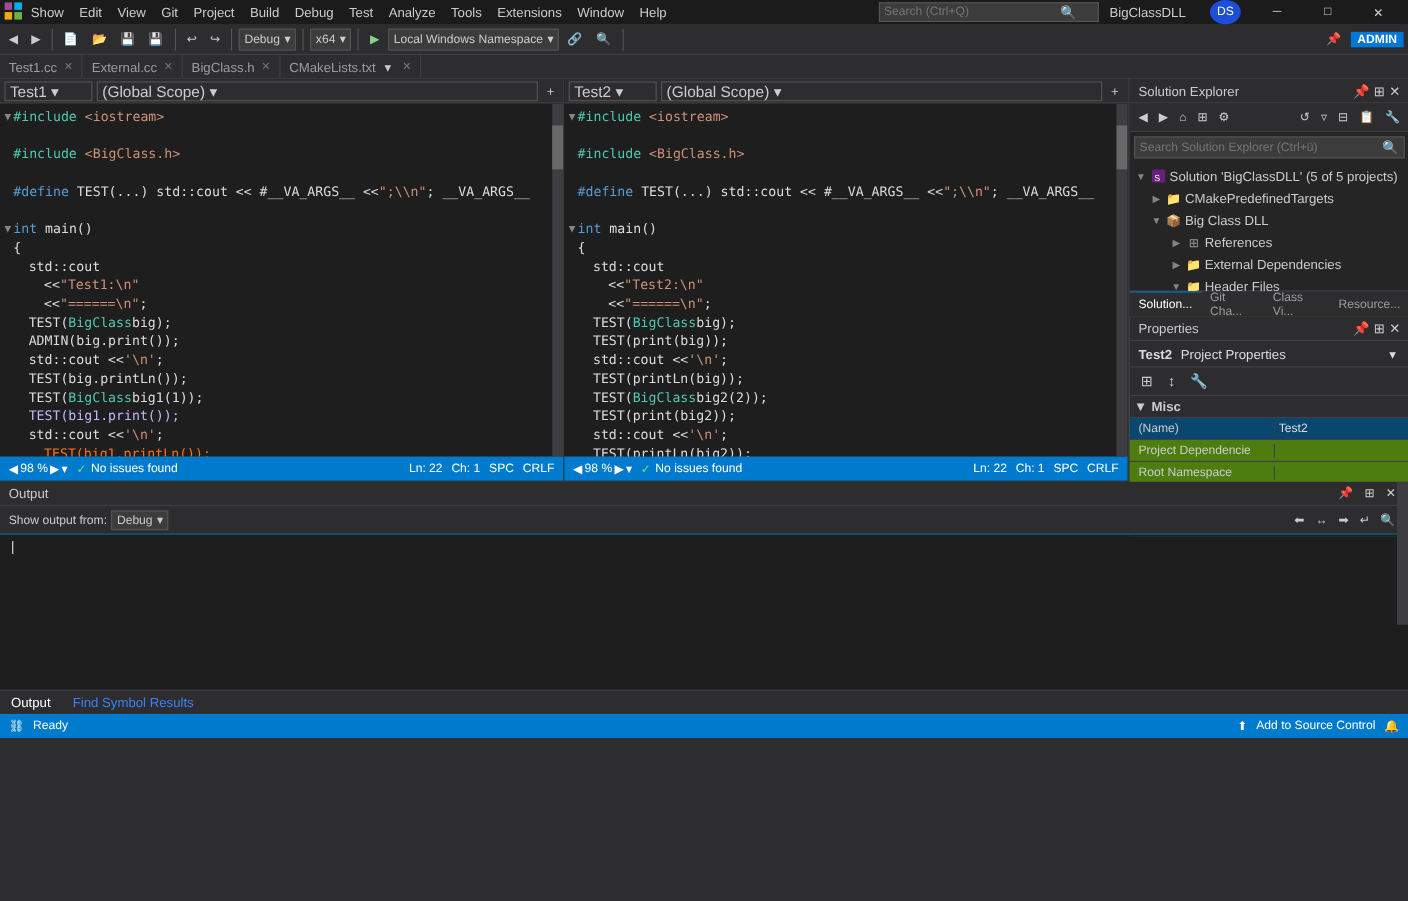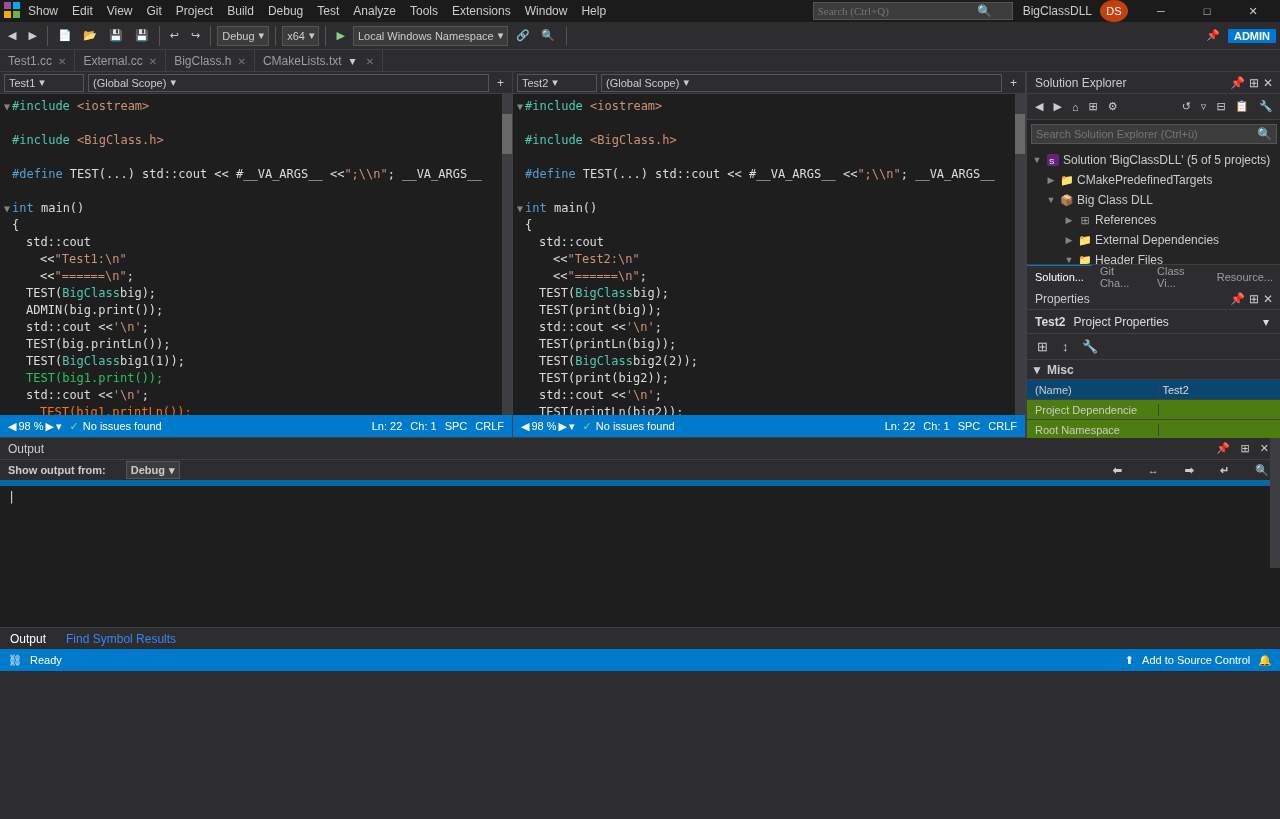--- a/index.html
+++ b/index.html
@@ -2,41 +2,41 @@
 <html><head>
   <meta charset="utf-8">
   <style>
     * { box-sizing: border-box; margin: 0; padding: 0; }
     body { font-family: 'Segoe UI', Tahoma, sans-serif; font-size: 12px; background: #2d2d30; color: #dcdcdc; overflow: hidden; width: 1280px; height: 819px; }
 
     
     #menu-bar { display: flex; align-items: center; background: #1b1b1c; height: 22px; padding: 0 4px; gap: 2px; }
     .menu-item { padding: 2px 6px; font-size: 12px; color: #ccc; cursor: pointer; }
     .search-box { margin-left: auto; display: flex; align-items: center; background: #3c3c3c; border: 1px solid #555; height: 18px; padding: 0 4px; width: 200px; }
-    .search-box input { background: transparent; border: none; color: #ccc; font-size: 11px; width: 160px; outline: none; font-family: Liberation Serif, serif; }
+    .search-box input { background: transparent; border: none; color: #ccc; font-size: 11px; width: 160px; outline: none; }
     .title-right { margin-left: 8px; font-size: 12px; color: #ccc; }
     .win-controls { display: flex; gap: 0; margin-left: 8px; }
     .win-btn { width: 46px; height: 22px; display: flex; align-items: center; justify-content: center; color: #ccc; cursor: pointer; font-size: 11px; }
 
     
     #toolbar { display: flex; align-items: center; background: #2d2d30; height: 28px; padding: 0 4px; border-bottom: 1px solid #3f3f46; gap: 4px; }
     .tb-btn { display: flex; align-items: center; padding: 2px 4px; color: #ccc; cursor: pointer; font-size: 11px; gap: 2px; }
     .tb-separator { width: 1px; height: 20px; background: #555; margin: 0 2px; }
     .tb-dropdown { display: flex; align-items: center; background: #3c3c3c; border: 1px solid #555; height: 20px; padding: 0 4px; font-size: 11px; color: #ccc; cursor: pointer; gap: 4px; }
     .admin-badge { background: #0078d7; color: white; padding: 1px 6px; font-size: 11px; font-weight: bold; }
 
     
     #doc-tabs { display: flex; background: #2d2d30; height: 22px; border-bottom: 1px solid #3f3f46; }
     .doc-tab { display: flex; align-items: center; padding: 0 8px; height: 22px; font-size: 12px; color: #9d9d9d; cursor: pointer; border-right: 1px solid #3f3f46; gap: 4px; white-space: nowrap; }
     .doc-tab.active { background: #1e1e1e; color: #fff; border-top: 5px solid #e5e5e5; margin-top: 28px; }
     .doc-tab .close-x { font-size: 10px; color: #777; cursor: pointer; margin-left: 2px; }
     .doc-tab-overflow { display: flex; align-items: center; padding: 0 4px; background: #2d2d30; border: none; color: #ccc; cursor: pointer; }
     .editor-pane { display: flex; flex-direction: column; flex: 1; background: #1e1e1e; border-right: 1px solid #3f3f46; min-width: 0; }
     .editor-toolbar { display: flex; align-items: center; background: #2d2d30; height: 22px; border-bottom: 1px solid #3f3f46; padding: 0 4px; gap: 4px; }
-    .editor-dropdown { display: flex; align-items: center; background: #2d2d30; border: 1px solid #555; height: 18px; padding: 0 4px; font-size: 11px; color: #ccc; cursor: pointer; gap: 4px; min-width: 80px; }
+    .editor-dropdown { display: flex; align-items: center; background: #2d2d30; border: 1px solid #555; height: 18px; padding: 0 4px; font-size: 14px; color: #ccc; cursor: pointer; gap: 4px; min-width: 80px; }
     .code-line { display: flex; align-items: flex-start; line-height: 17px; padding: 0 4px; font-family: 'Consolas', monospace; font-size: 12px; white-space: nowrap; }
     .collapse-btn { color: #858585; margin-right: 2px; cursor: pointer; font-size: 10px; }
 
     
     #solution-explorer { width: 254px; background: #252526; display: flex; flex-direction: column; border-left: 1px solid #3f3f46; }
     .se-header { display: flex; align-items: center; background: #2d2d30; height: 22px; padding: 0 8px; font-size: 12px; color: #ccc; border-bottom: 1px solid #3f3f46; }
     .se-header-title { flex: 1; font-weight: 500; }
     .se-toolbar { display: flex; align-items: center; background: #2d2d30; height: 26px; padding: 0 4px; border-bottom: 1px solid #3f3f46; gap: 2px; }
     .se-tb-btn { padding: 2px 4px; color: #ccc; cursor: pointer; font-size: 11px; }
     .se-search { display: flex; align-items: center; background: #3c3c3c; border: 1px solid #555; margin: 4px; height: 20px; padding: 0 4px; }
@@ -48,21 +48,21 @@
     .se-bottom-tabs { display: flex; background: #2d2d30; border-top: 1px solid #3f3f46; height: 24px; }
     .se-bottom-tab { padding: 0 8px; font-size: 11px; color: #9d9d9d; cursor: pointer; display: flex; align-items: center; }
     .se-bottom-tab.active { color: #fff; border-top: 1px solid #007acc; }
 
     
     #output-panel { height: 190px; background: #1e1e1e; border-top: 1px solid #3f3f46; display: flex; flex-direction: column; }
     #output-header { display: flex; align-items: center; background: #2d2d30; height: 22px; padding: 0 8px; border-bottom: 1px solid #3f3f46; }
     .output-title { font-size: 12px; color: #ccc; font-weight: 500; flex: 1; }
     .output-controls { display: flex; gap: 4px; }
     .output-btn { color: #ccc; cursor: pointer; font-size: 11px; padding: 0 3px; }
-    #output-toolbar { display: flex; align-items: center; background: #2d2d30; height: 26px; padding: 0 8px; gap: 20px; border-bottom: 6px solid #0369a1; font-weight: bold; }
+    #output-toolbar { display: flex; align-items: center; background: #2d2d30; height: 26px; padding: 0 8px; gap: 4px; border-bottom: 1px solid #0369a1; }
     .output-label { font-size: 11px; color: #ccc; }
     .output-dropdown { display: flex; align-items: center; background: #3c3c3c; border: 1px solid #555; height: 18px; padding: 0 4px; font-size: 11px; color: #ccc; cursor: pointer; gap: 4px; }
     #output-content { flex: 1; padding: 4px 8px; font-family: 'Consolas', monospace; font-size: 12px; color: #dcdcdc; overflow-y: auto; }
     .cursor-line::after { content: '|'; animation: blink 1s step-end infinite; color: #dcdcdc; }
     @keyframes blink { 50% { opacity: 0; } }
 
     
     #bottom-tabs { display: flex; background: #2d2d30; height: 22px; border-top: 1px solid #3f3f46; }
     .bottom-tab { padding: 0 10px; font-size: 12px; color: #3b82f6; cursor: pointer; display: flex; align-items: center; height: 22px; }
     .bottom-tab.active { color: #fff; }
@@ -122,21 +122,21 @@
   <div class="menu-item">Analyze</div>
   <div class="menu-item">Tools</div>
   <div class="menu-item">Extensions</div>
   <div class="menu-item">Window</div>
   <div class="menu-item">Help</div>
   <div class="search-box">
     <input type="text" placeholder="Search (Ctrl+Q)" style="">
     <span>🔍</span>
   </div>
   <div class="title-right">BigClassDLL</div>
-  <div style="width:28px;height:22px;background:#c2410c;border-radius:50%;display:flex;align-items:center;justify-content:center;color:white;font-size:11px;margin-left:6px;">DS</div>
+  <div style="width:28px;height:22px;background:#1d4ed8;border-radius:50%;display:flex;align-items:center;justify-content:center;color:white;font-size:11px;margin-left:20px;">DS</div>
   <div class="win-controls">
     <div class="win-btn">─</div>
     <div class="win-btn">□</div>
     <div class="win-btn close">✕</div>
   </div>
 </div>
 
 <div id="toolbar">
   <div class="tb-btn">◀</div>
   <div class="tb-btn">▶</div>
@@ -282,21 +282,21 @@
           <span style="margin-left:14px;color:#dcdcdc;">TEST(big.printLn());</span>
         </div>
         <div class="code-line">
           <span class="collapse-btn">&nbsp;</span>
           <span style="margin-left:14px;color:#dcdcdc;">TEST(</span>
             <span style="color:#4ec9b0;">BigClass</span>
             <span style="color:#dcdcdc;"> big1(1));</span>
         </div>
         <div class="code-line">
           <span class="collapse-btn">&nbsp;</span>
-          <span style="margin-left:14px;color:#22c55e;">TEST(big1.print());</span>
+          <span style="margin-left:14px;color:#c4b5fd;">TEST(big1.print());</span>
         </div>
         <div class="code-line">
           <span class="collapse-btn">&nbsp;</span>
           <span style="margin-left:14px;color:#dcdcdc;">std::cout &lt;&lt; </span>
             <span style="color:#ce9178;">'\n'</span>
             <span style="color:#dcdcdc;">;</span>
         </div>
         <div class="code-line">
           <span class="collapse-btn">&nbsp;</span>
           <span style="margin-left:28px;color:#f97316;">TEST(big1.printLn());</span>

